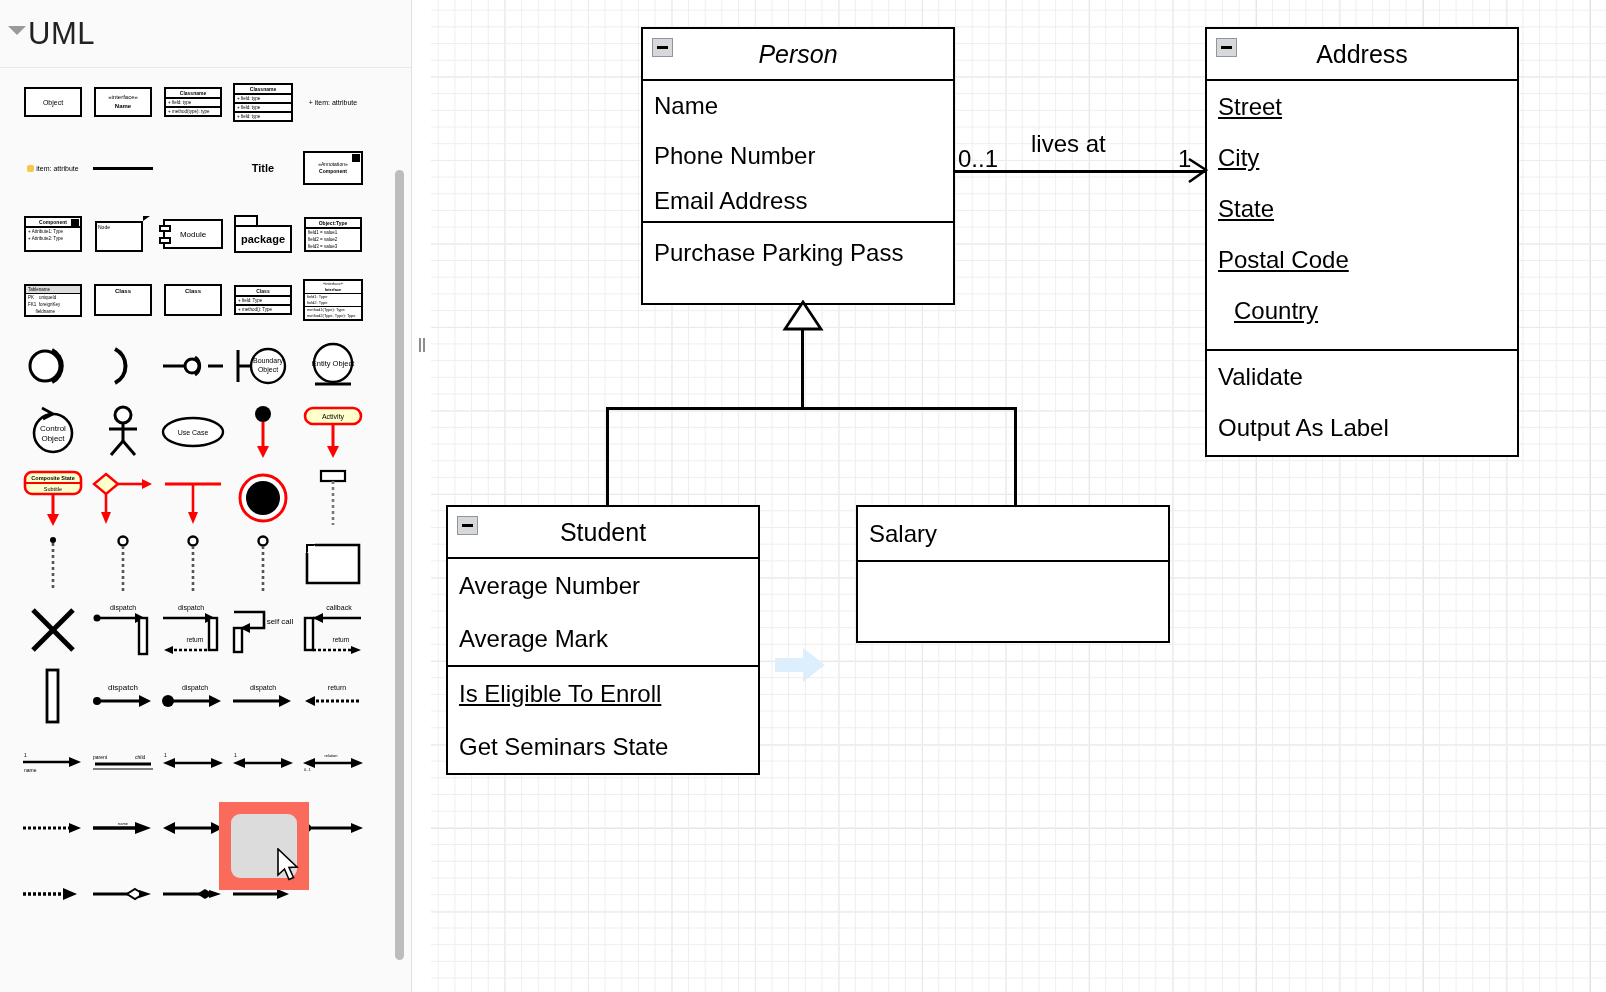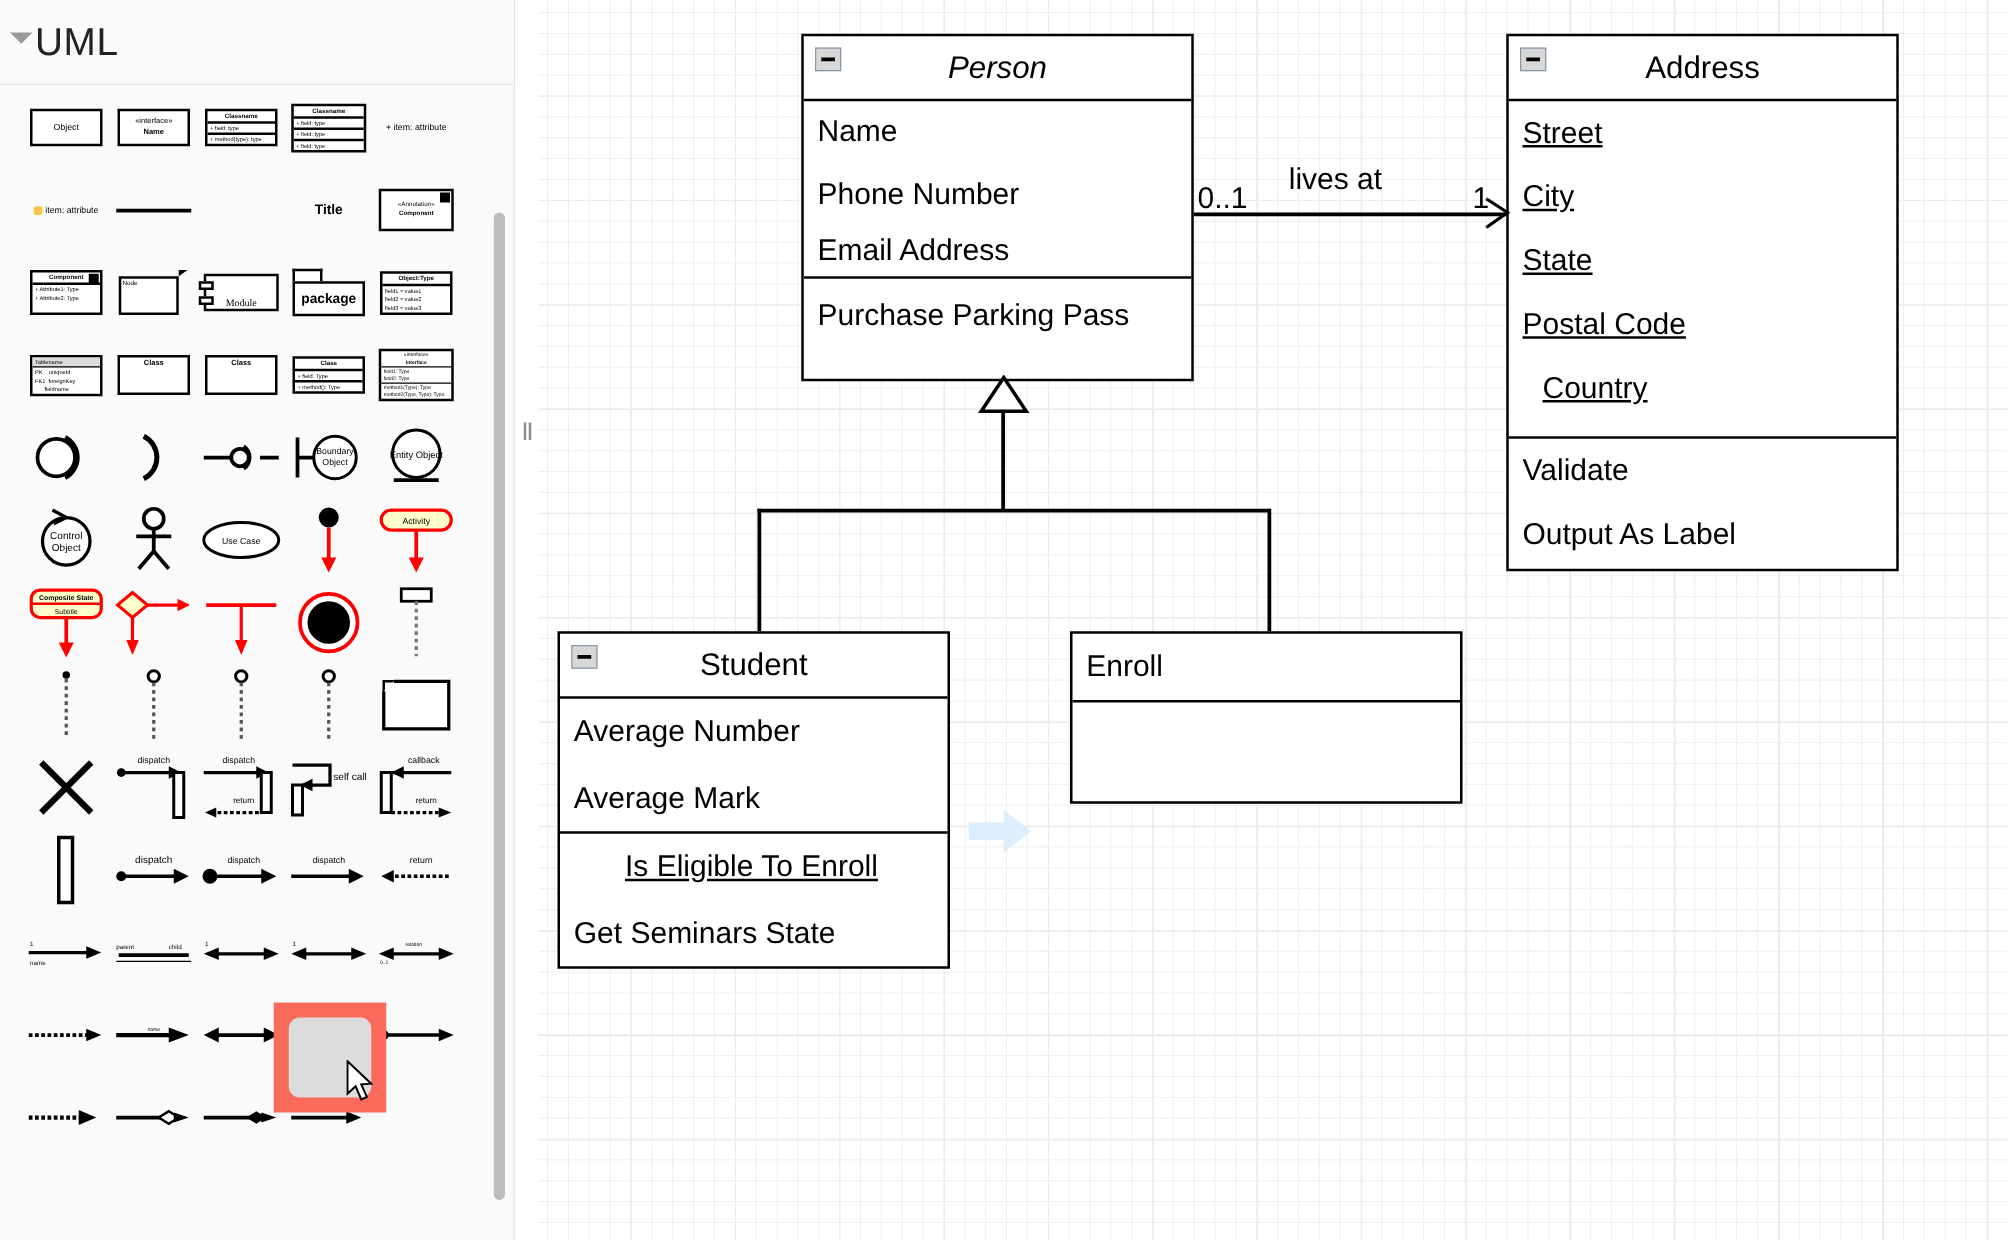--- a/index.html
+++ b/index.html
@@ -235,21 +235,21 @@
             <span style="position:absolute;right:1px;top:1px;width:8px;height:8px;background:#000;"></span>
           </div>
         </div>
         <div class="scell">
           <div class="sh" style="position:relative;width:56px;height:36px;">
             <div style="position:absolute;left:0;top:5px;width:48px;height:31px;border:2.5px solid #000;background:#fff;font-size:5px;padding:1px;">Node</div>
             <div style="position:absolute;left:48px;top:0;width:0;height:0;border-left:7px solid #000;border-bottom:5px solid transparent;"></div>
           </div>
         </div>
         <div class="scell">
-          <div class="sh" style="position:relative;width:60px;height:30px;border:2.5px solid #000;background:#fff;display:flex;align-items:flex-end;justify-content:center;font-size:8px;font-family:Liberation Serif, serif;">
+          <div class="sh" style="position:relative;width:60px;height:30px;border:2.5px solid #000;background:#fff;display:flex;align-items:center;justify-content:center;font-size:8px;">
             <span>Module</span>
             <span style="position:absolute;left:-6px;top:4px;width:12px;height:7px;border:2px solid #000;background:#fff;"></span>
             <span style="position:absolute;left:-6px;top:16px;width:12px;height:7px;border:2px solid #000;background:#fff;"></span>
           </div>
         </div>
         <div class="scell">
           <div class="sh" style="position:relative;width:58px;height:38px;">
             <div style="position:absolute;left:0;top:0;width:24px;height:10px;border:2.5px solid #000;background:#fff;border-bottom:none;"></div>
             <div style="position:absolute;left:0;top:10px;width:58px;height:28px;border:2.5px solid #000;background:#fff;display:flex;align-items:center;justify-content:center;font-size:11px;font-weight:bold;">
               <span>package</span>
@@ -760,33 +760,33 @@
       </div>
       <div class="section" style="height:106px;">
         <div class="item" style="height:53px;">
             <span>Average Number</span>
           </div>
         <div class="item" style="height:53px;">
             <span>Average Mark</span>
           </div>
       </div>
       <div class="section" style="height:106px;">
-        <div class="item underline" style="height:53px;margin-left:41px;">
+        <div class="item underline" style="height:53px;">
             <span>Is Eligible To Enroll</span>
           </div>
         <div class="item" style="height:53px;">
             <span>Get Seminars State</span>
           </div>
       </div>
     </div>
 
     <div class="uml" style="left:425px; top:505px; width:314px; height:138px;">
       <div class="section" style="height:53px;">
         <div class="item" style="height:53px;">
-            <span>Enroll</span>
+            <span>Salary</span>
           </div>
       </div>
       <div class="section" style="height:28px;">
         <div class="item" style="height:26px;">
             <span></span>
           </div>
       </div>
     </div>
 
     <svg id="hint-arrow" style="left:342px; top:645px; width:56px; height:40px;" viewBox="0 0 56 40">

